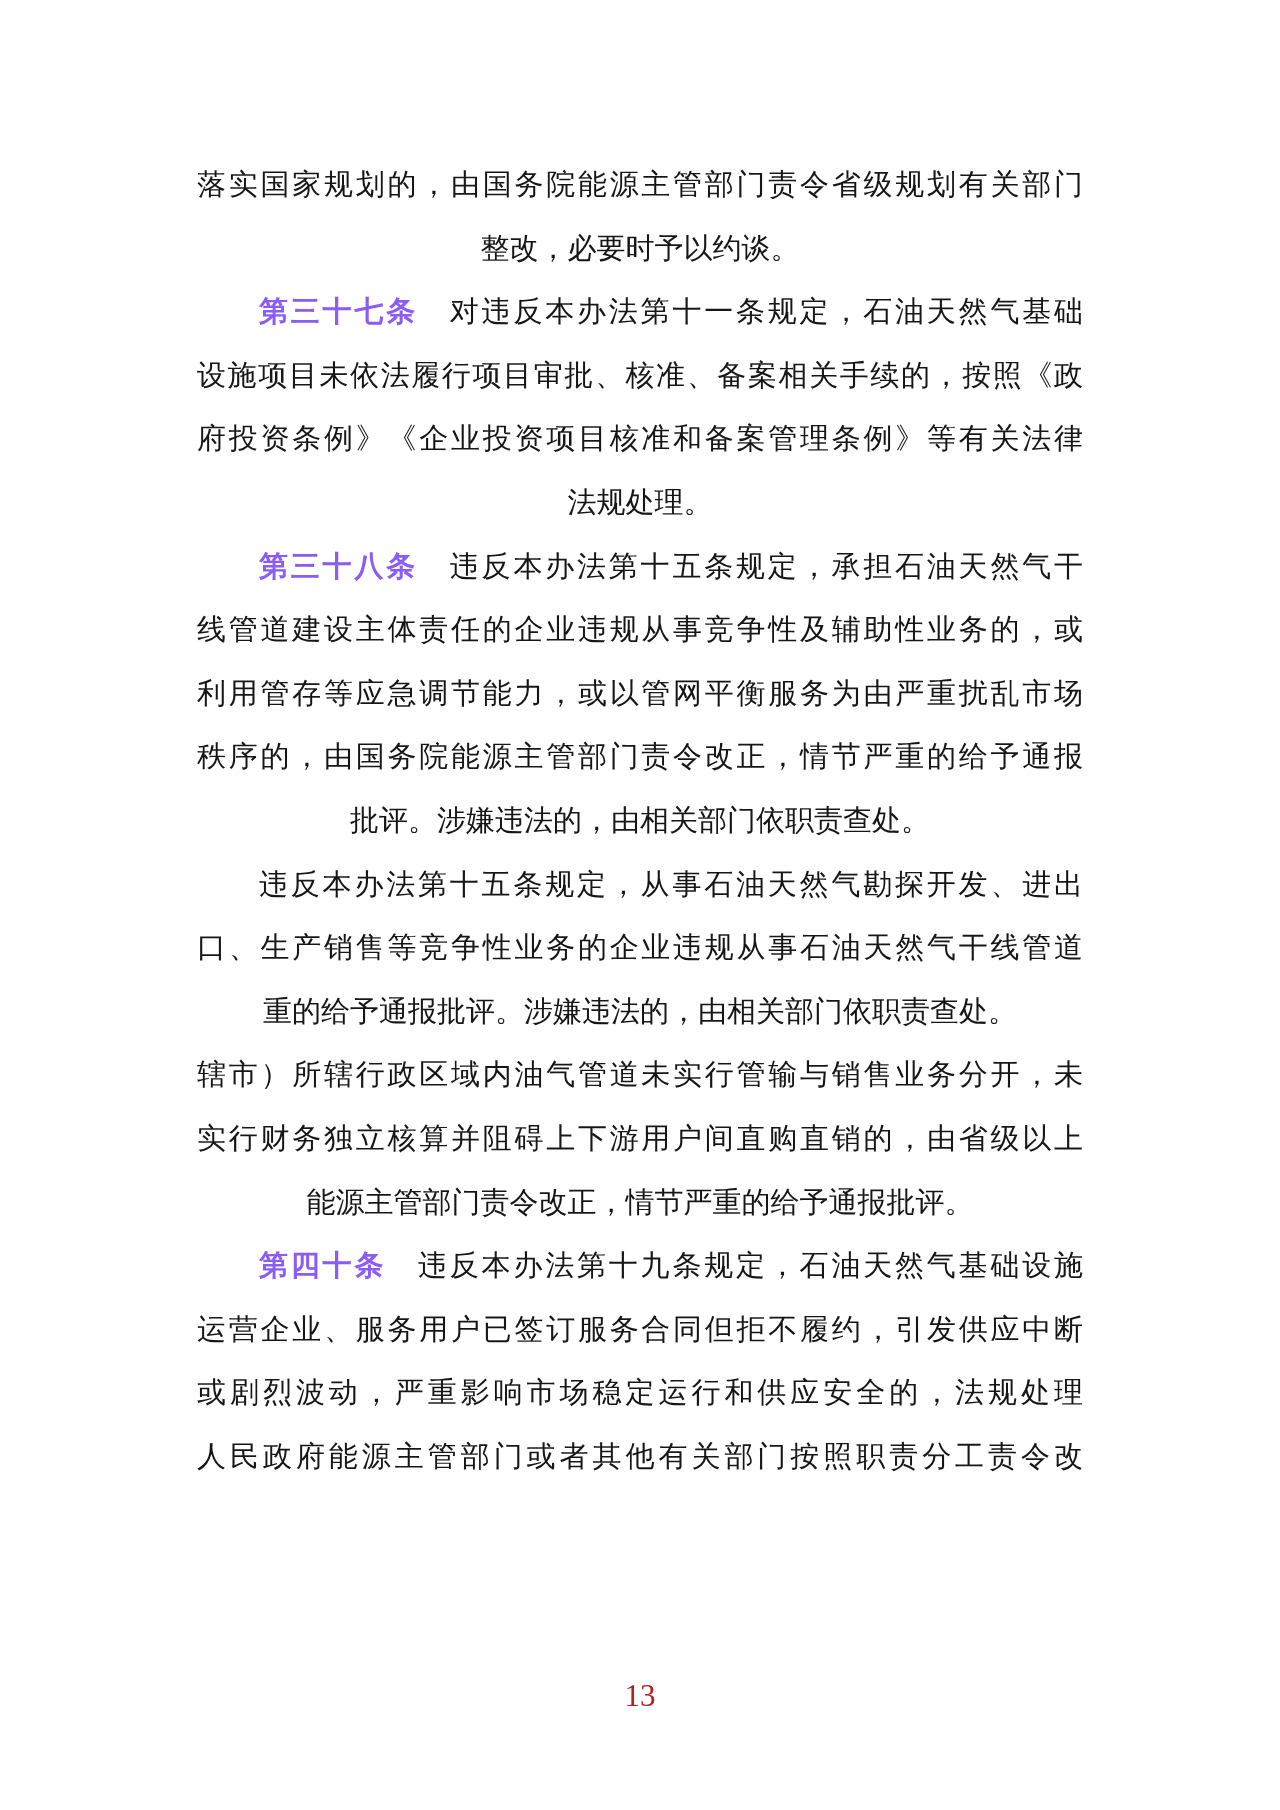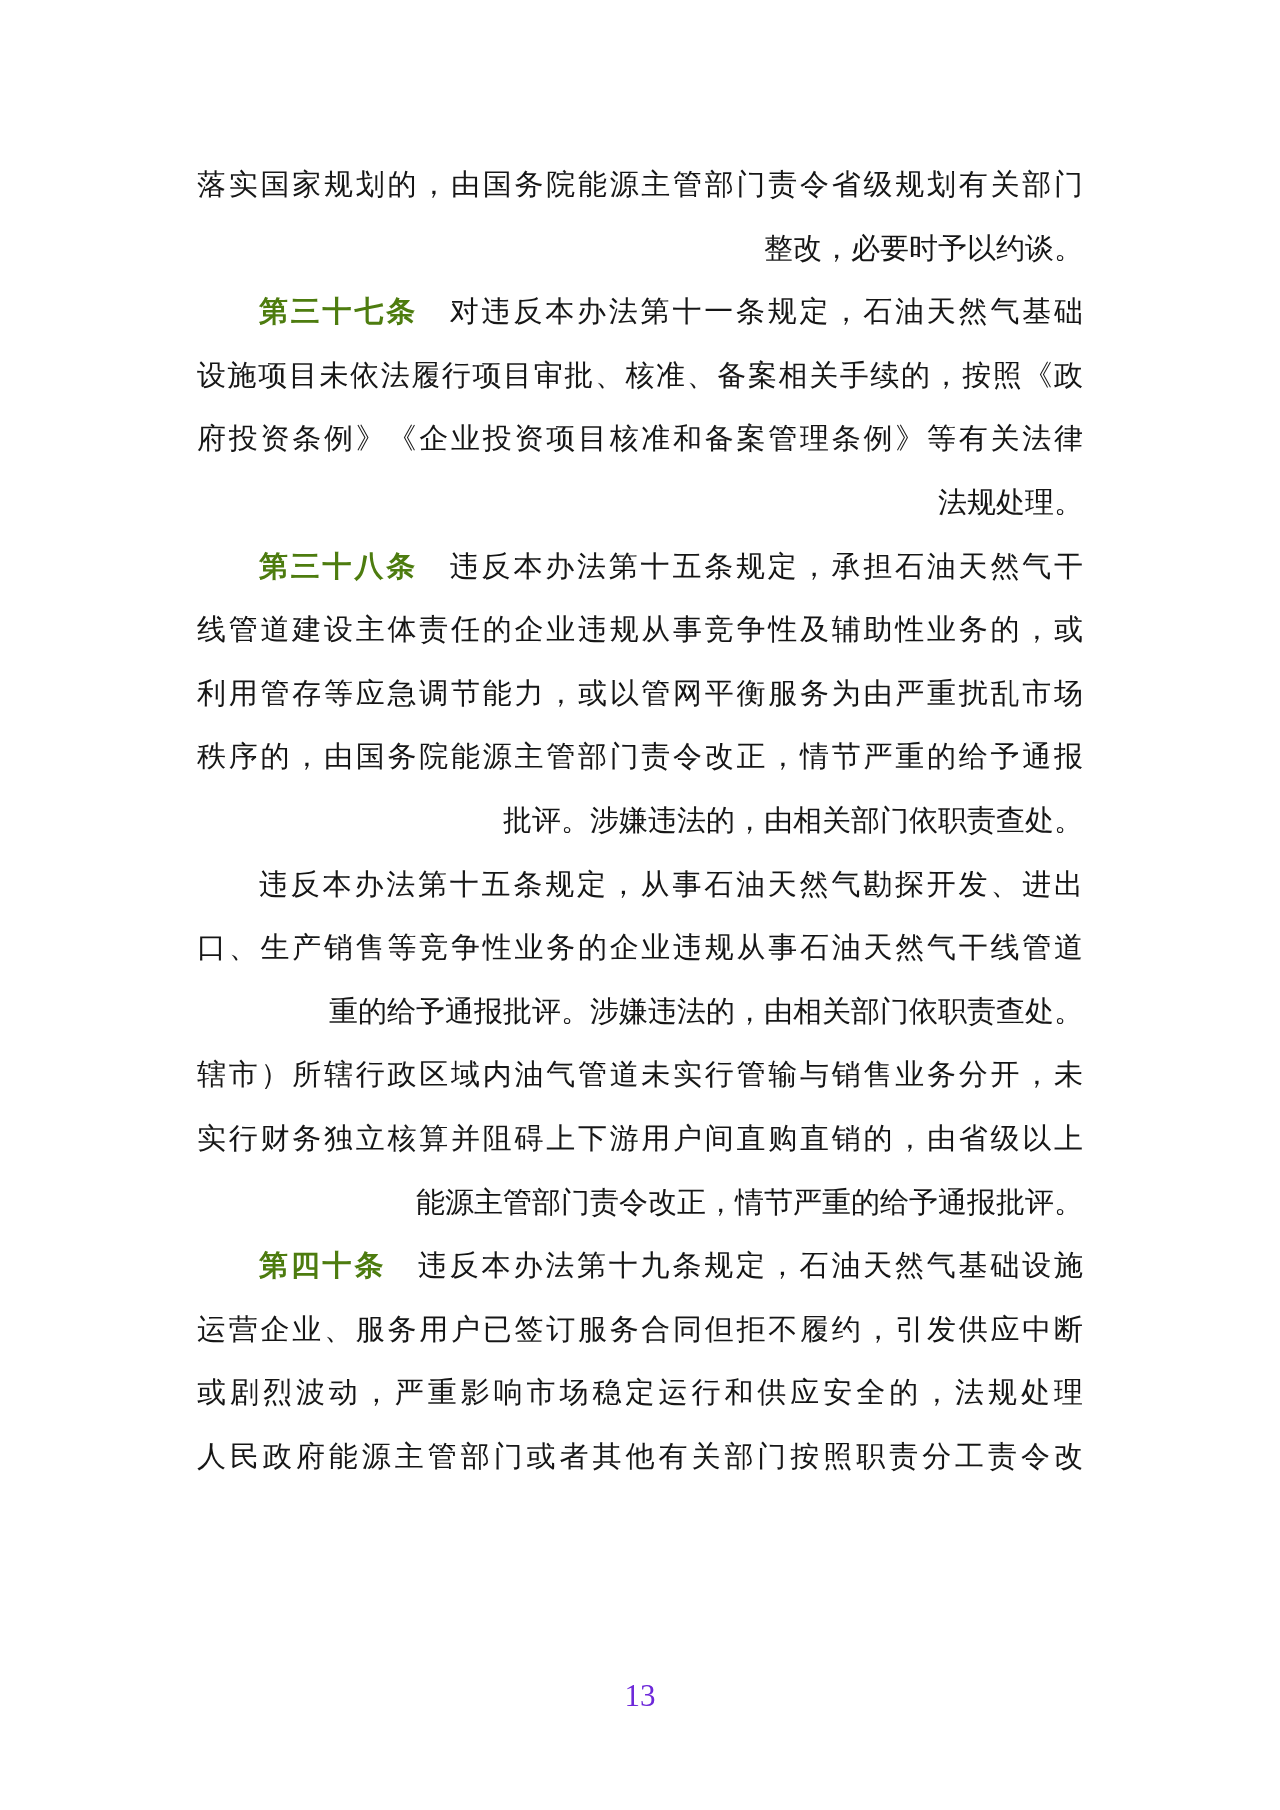--- a/index.html
+++ b/index.html
@@ -20,47 +20,47 @@
     left: 197px;
     top: 153px;
     width: 886px;
   }
   .line {
     height: 63.6px;
     line-height: 63.6px;
     font-size: 29px;
     font-family: "Liberation Serif", "DejaVu Serif", serif;
     color: #161616;
-    text-align: right;
+    text-align: center;
     white-space: nowrap;
   }
   .line.j {
     white-space: normal;
     text-align: justify;
     text-align-last: justify;
     text-justify: inter-character;
   }
   .line.ind {
     text-indent: 62px;
   }
   .art {
     font-weight: 700;
-    color: #4d7c0f;
+    color: #8b5cf6;
     font-family: "Liberation Sans", "DejaVu Sans", sans-serif;
   }
   .pagenum {
     position: absolute;
     left: 0;
     top: 1676px;
     width: 1280px;
     text-align: center;
     font-size: 31px;
     line-height: 40px;
     font-family: "Liberation Serif", "DejaVu Serif", serif;
-    color: #6d28d9;
+    color: #b91c1c;
   }
 </style>
 </head>
 <body>
 
 <div class="page">
   <div class="textblock">
 
     <div class="line j"><span>落实国家规划的，由国务院能源主管部门责令省级规划有关部门</span></div>
 

